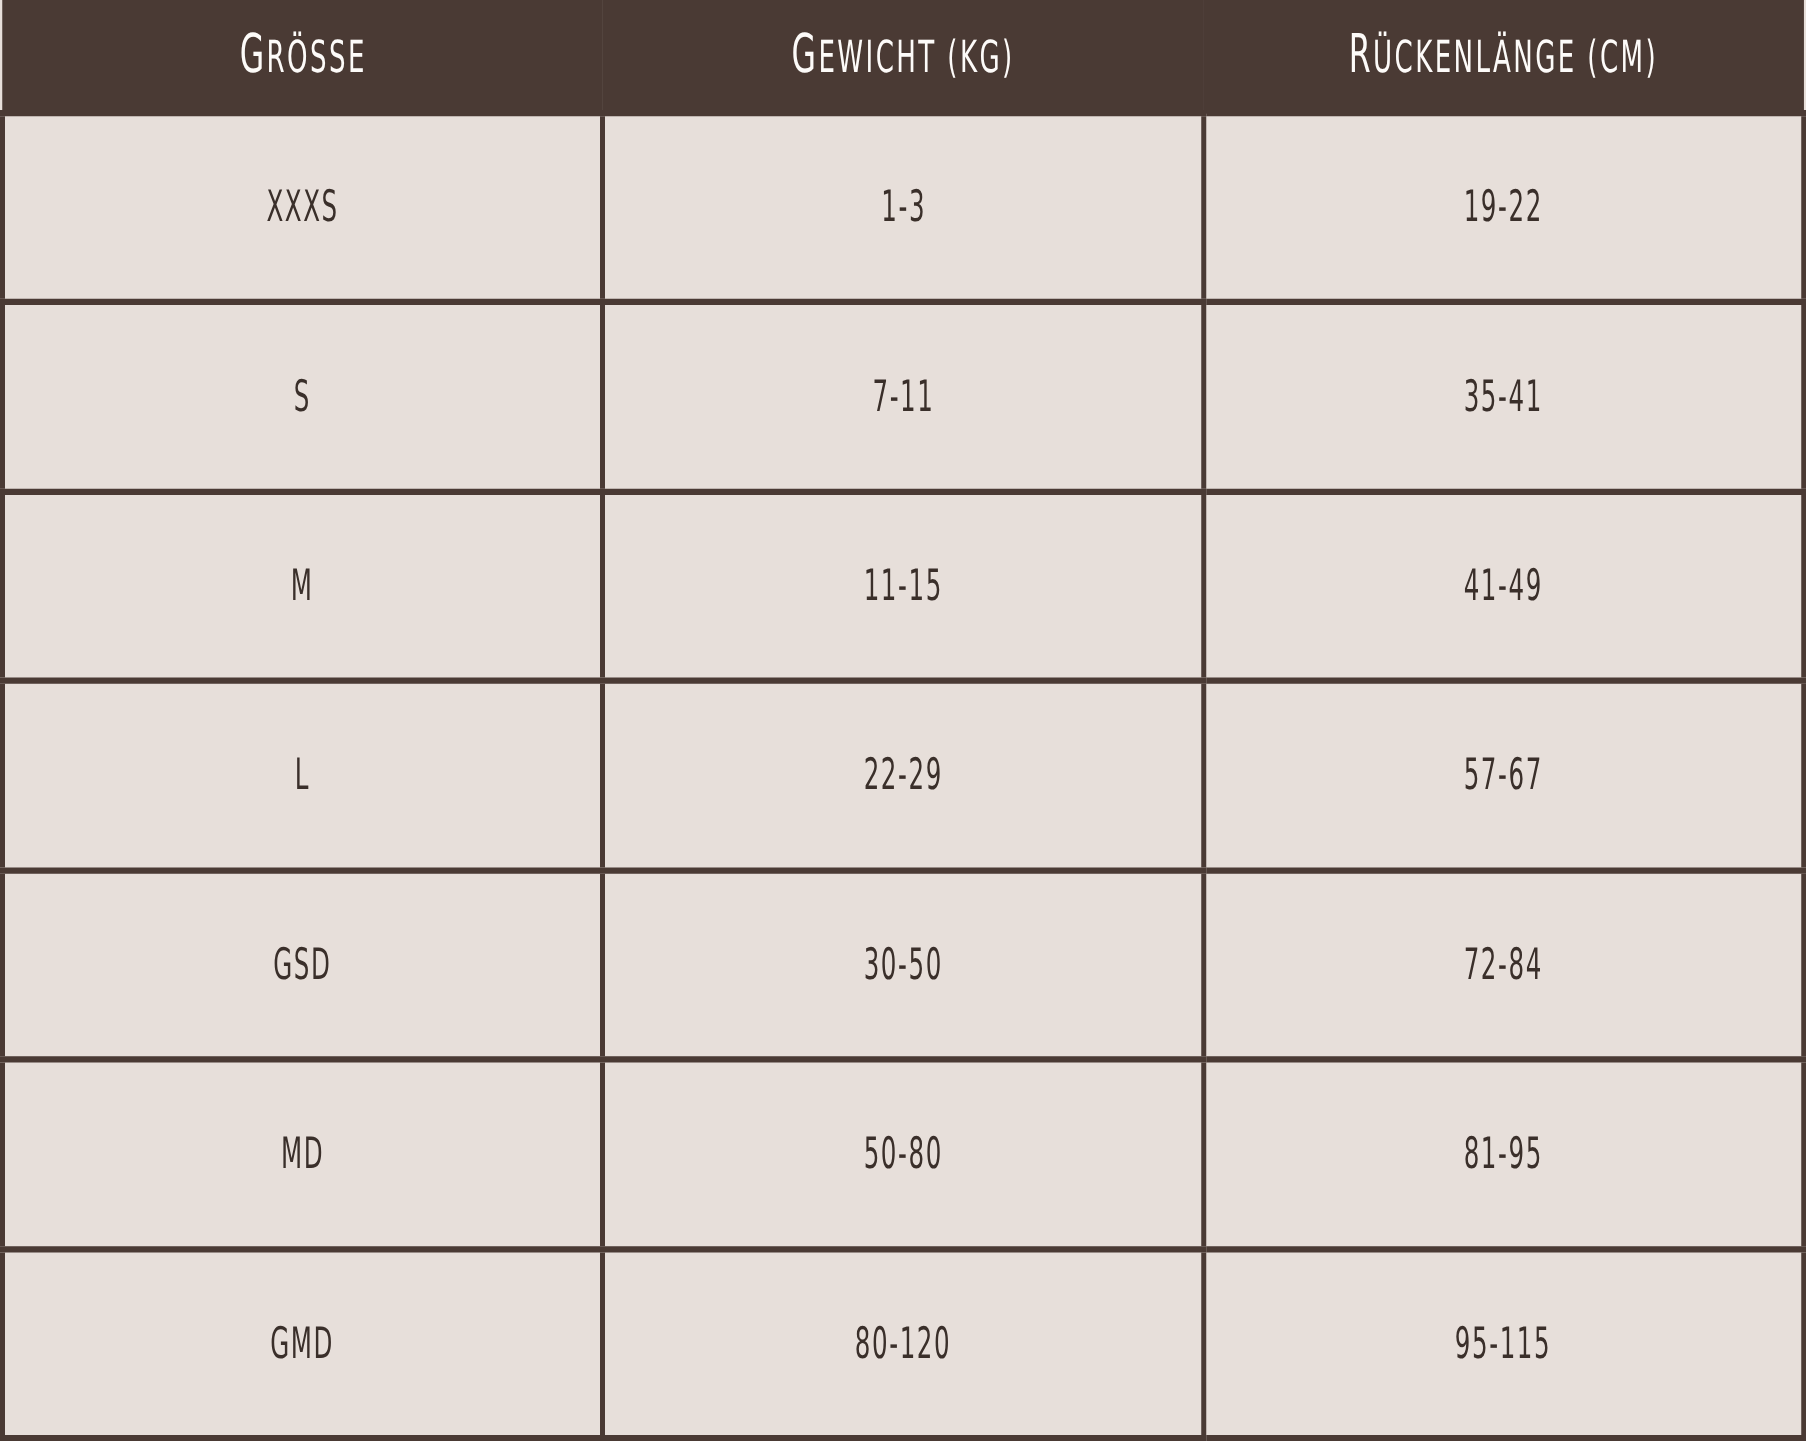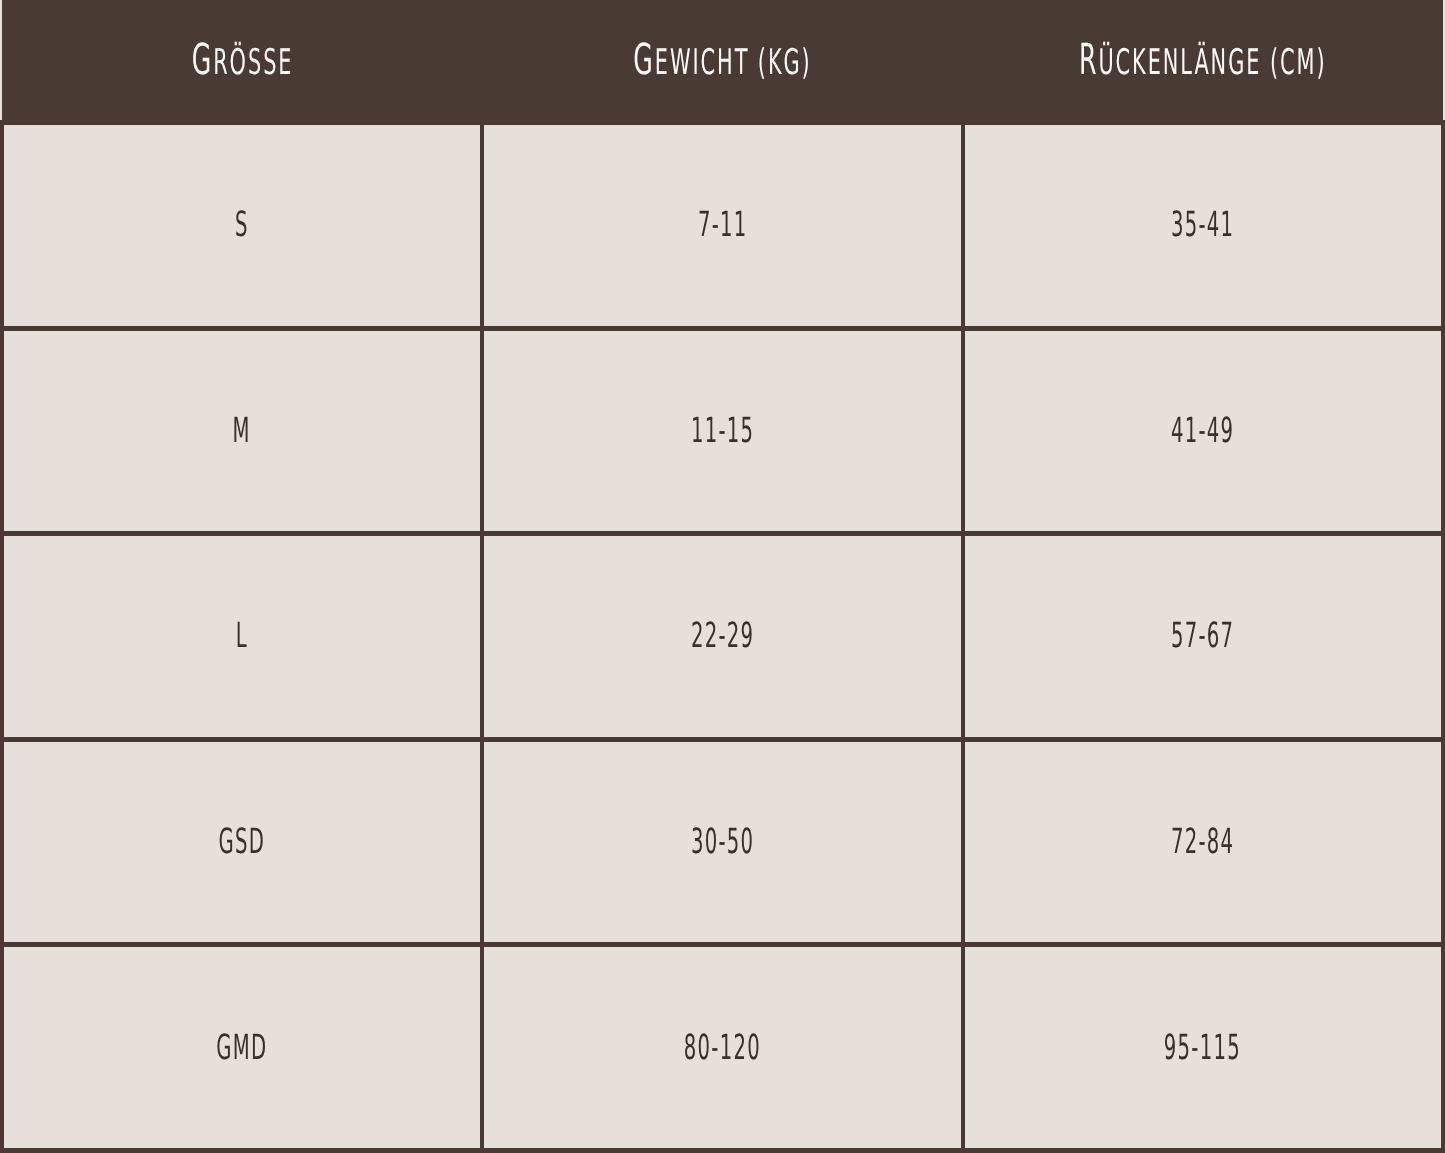--- a/index.html
+++ b/index.html
@@ -22,21 +22,21 @@
     table-layout: fixed;
     background: #e7dfda;
   }
 
   
   .size-table thead tr {
     background: #4a3a34;
   }
   .size-table thead th {
     height: 88px;
-    padding: 16px;
+    padding: 0;
     background: #4a3a34;
     color: #fdfbf9;
     font-weight: 400;
     text-align: center;
     vertical-align: middle;
     border: none;
   }
   .hdr-text {
     display: inline-block;
     font-size: 29px;
@@ -105,38 +105,48 @@
       </th>
       <th>
         <span class="hdr-text">
           <span class="cap">R</span><span>ÜCKENLÄNGE (CM)</span>
         </span>
       </th>
     </tr>
   </thead>
   <tbody id="table-body">
       <tr>
+        <td><span class="cell-text">XXXS</span></td>
+        <td><span class="cell-text">1-3</span></td>
+        <td class="col-last"><span class="cell-text">19-22</span></td>
+      </tr>
+      <tr>
         <td><span class="cell-text">S</span></td>
         <td><span class="cell-text">7-11</span></td>
         <td class="col-last"><span class="cell-text">35-41</span></td>
       </tr>
       <tr>
         <td><span class="cell-text">M</span></td>
         <td><span class="cell-text">11-15</span></td>
         <td class="col-last"><span class="cell-text">41-49</span></td>
       </tr>
       <tr>
         <td><span class="cell-text">L</span></td>
         <td><span class="cell-text">22-29</span></td>
         <td class="col-last"><span class="cell-text">57-67</span></td>
       </tr>
       <tr>
         <td><span class="cell-text">GSD</span></td>
         <td><span class="cell-text">30-50</span></td>
         <td class="col-last"><span class="cell-text">72-84</span></td>
       </tr>
       <tr>
+        <td><span class="cell-text">MD</span></td>
+        <td><span class="cell-text">50-80</span></td>
+        <td class="col-last"><span class="cell-text">81-95</span></td>
+      </tr>
+      <tr>
         <td><span class="cell-text">GMD</span></td>
         <td><span class="cell-text">80-120</span></td>
         <td class="col-last"><span class="cell-text">95-115</span></td>
       </tr>
     </tbody>
 </table>
 
 </body></html>

